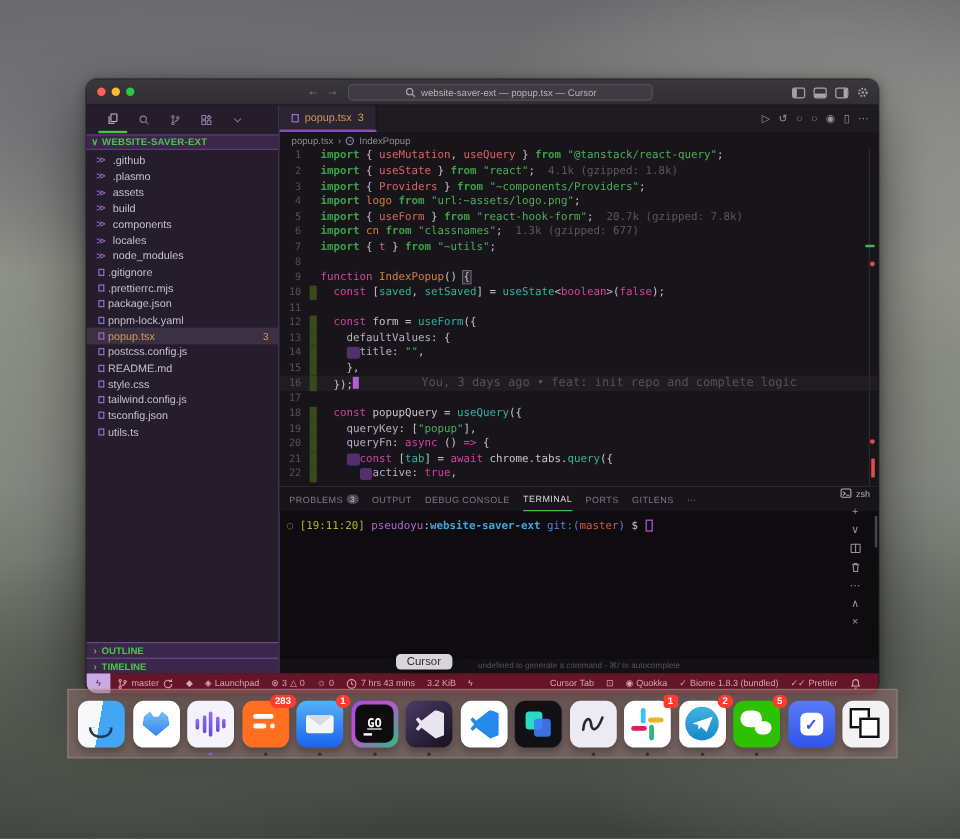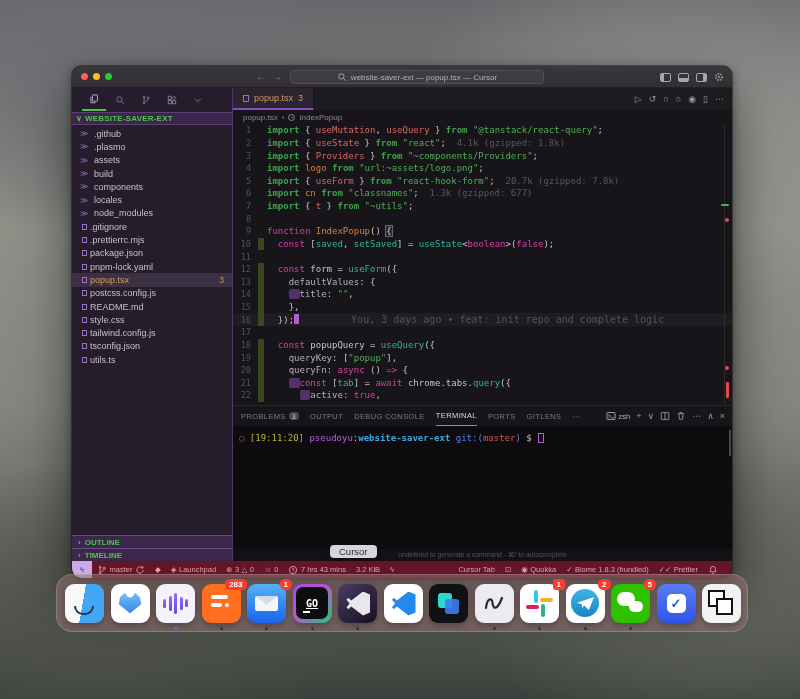--- a/index.html
+++ b/index.html
@@ -91,41 +91,41 @@
   .blame { color:#565159; font-size:10px; margin-left:52px; white-space:pre; }
   .ovr-line { position:absolute; right:7px; top:0; bottom:0; width:1px; background:#2c2930; }
   .ovr-mark { position:absolute; }
 
   
   .panel { height:156px; border-top:1px solid #2a2630; display:flex; flex-direction:column; background:#0e0c0f; }
   .panel-tabs { height:20px; background:#18151a; display:flex; align-items:center; padding:0 8px; gap:11px; position:relative; }
   .ptab { font-size:7.5px; letter-spacing:.4px; color:#7d7887; display:flex; align-items:center; gap:3px; height:100%; }
   .ptab.active { color:#dcd8e1; border-bottom:1.5px solid #4cc24c;align-items:center; }
   .pbadge { background:#4d4956; color:#d6d3da; font-size:6.5px; border-radius:7px; padding:0.5px 3px; }
-  .panel-controls { position:absolute; right:7px; top:0; height:20px; display:flex; align-items:center; gap:6px; color:#9a96a2; font-size:9px; }
+  .panel-controls { position:absolute; right:7px; top:0; height:20px; display:flex; align-items:center; gap:6px; color:#9a96a2; font-size:9px;flex-direction:column; }
   .pc-shell { display:flex; align-items:center; gap:3px; font-size:7.5px; color:#b5b1bc; }
   .terminal { flex:1; padding:7px 0 0 6px; font-family:"DejaVu Sans Mono",monospace; font-size:9px; position:relative; }
   .t-dim{color:#6a6670} .t-time{color:#b7b43c} .t-user{color:#ad64d6;font-weight:normal}
   .t-plain{color:#c8c5cc} .t-repo{color:#3fa7e0;font-weight:bold} .t-git{color:#5583e8} .t-branch{color:#d4574e}
   .t-caret { display:inline-block; width:6px; height:10px; border:1px solid #b85cd6; vertical-align:-2px; margin-left:1px; }
   .term-scroll { position:absolute; right:1px; top:4px; width:2px; height:26px; background:#4a4650; }
   .hint { height:12px; display:flex; align-items:center; justify-content:center; font-size:6.8px; color:#55515c; background:#131116; }
 
   
   .statusbar { height:17px; background:#651527; border-radius:0 0 9px 9px; display:flex; align-items:center;
     font-size:7.5px; color:#dba4ae; position:relative; overflow:hidden; }
   .sb-left, .sb-right { display:flex; align-items:center; height:100%; }
   .sb-right { margin-left:auto; padding-right:9px; }
   .sbi { display:flex; align-items:center; gap:2.5px; margin:0 5px; white-space:nowrap; }
   .sbi .ic { font-size:7.5px; }
   [data-name="statusbar-remote-indicator"] { margin:0; width:20px; height:100%; background:#c9aae4; color:#3a2d4f;
     display:flex; align-items:center; justify-content:center; border-radius:0 0 0 9px; font-size:9px; }
 
   
-  .dock { position:absolute; left:56px; top:574px; width:692px; height:58px; border-radius:16px;
+  .dock { position:absolute; left:56px; top:574px; width:692px; height:58px; border-radius:0;
     background:rgba(148,113,111,.55); border:1px solid rgba(255,255,255,.18); display:flex; align-items:center;
     padding:0 8px; gap:6.5px; z-index:5; }
   .dk { width:39px; height:39px; border-radius:9px; position:relative; flex:0 0 auto; box-shadow:0 3px 6px rgba(0,0,0,.25); }
   .dbadge { position:absolute; top:-5px; right:-6px; background:#ff3b30; color:#fff; font-size:8px; font-weight:bold;
     border-radius:8px; padding:1px 4px; min-width:8px; text-align:center; z-index:2; }
   .rdot { position:absolute; bottom:-7px; left:50%; margin-left:-1.5px; width:3px; height:3px; border-radius:50%; background:rgba(30,30,30,.7); }
   .dk-finder { background:linear-gradient(100deg,#f7f8fa 0 46%,#42a6f5 46%); overflow:hidden; }
   .fin-smile { position:absolute; left:9px; bottom:8px; width:20px; height:9px; border:2px solid #1d3a52; border-top:none; border-radius:0 0 10px 10px; }
   .dk-fox { background:#fff; }
   .fox-shape { position:absolute; left:7px; top:8px; width:25px; height:23px;

